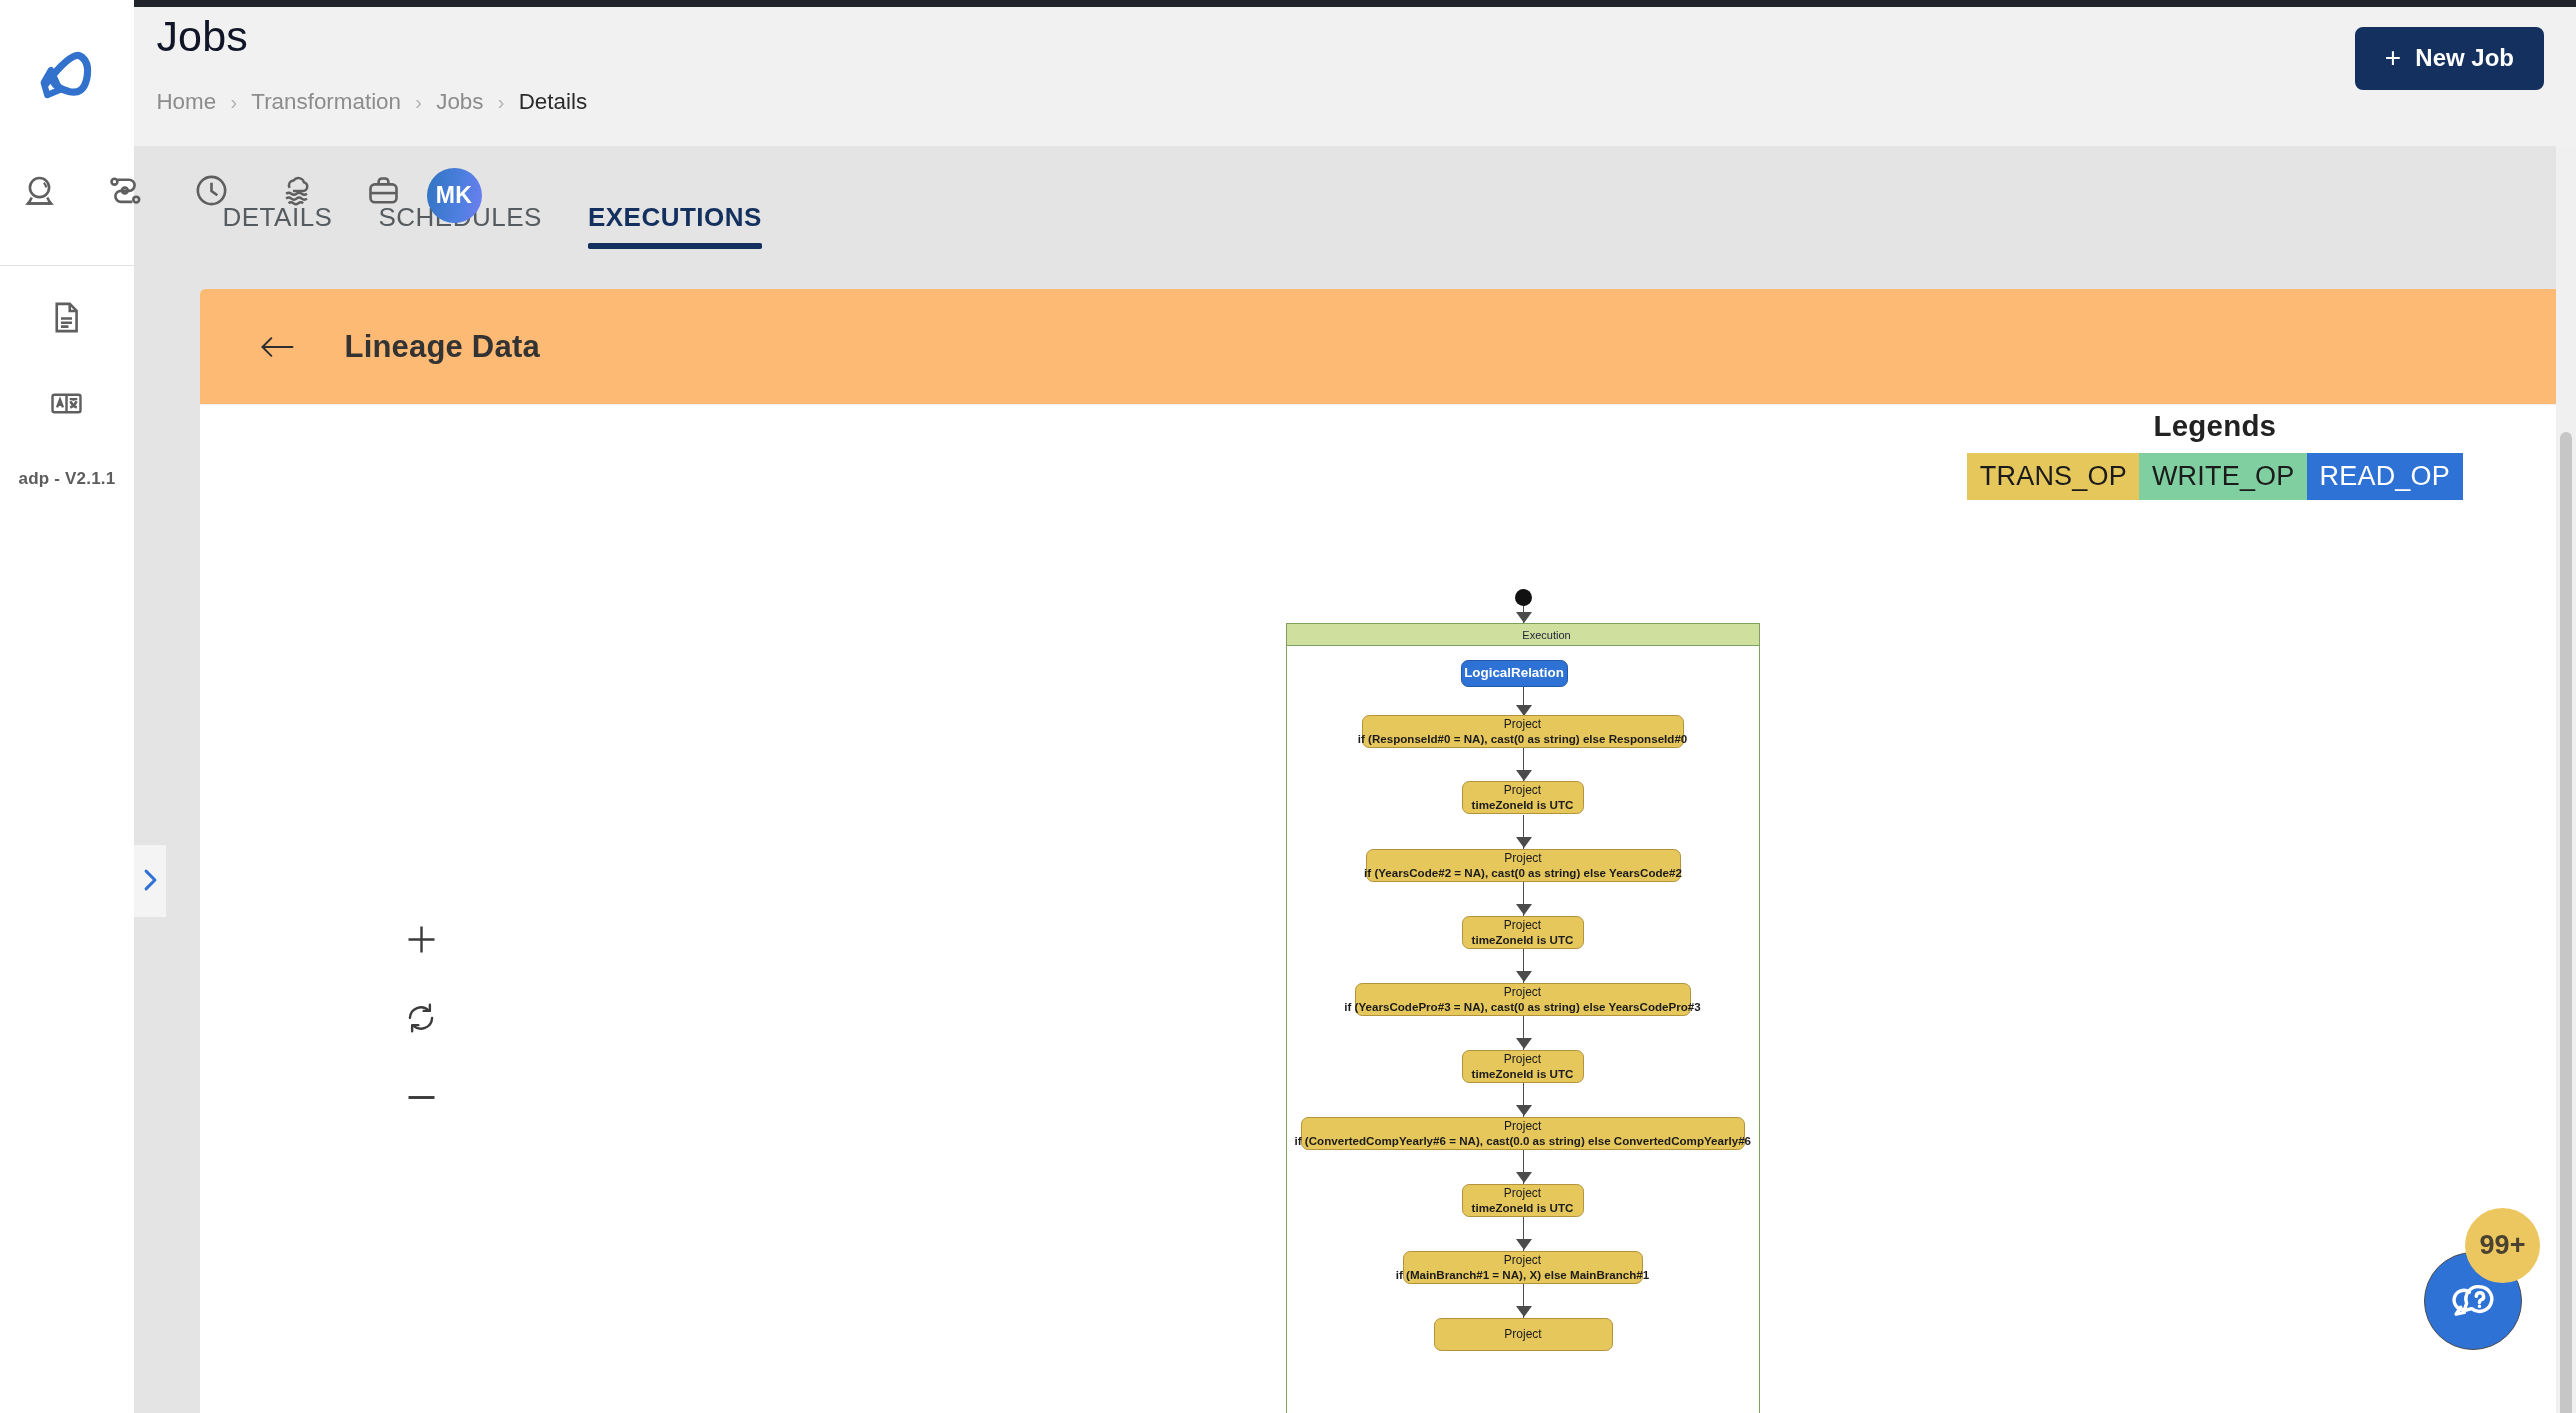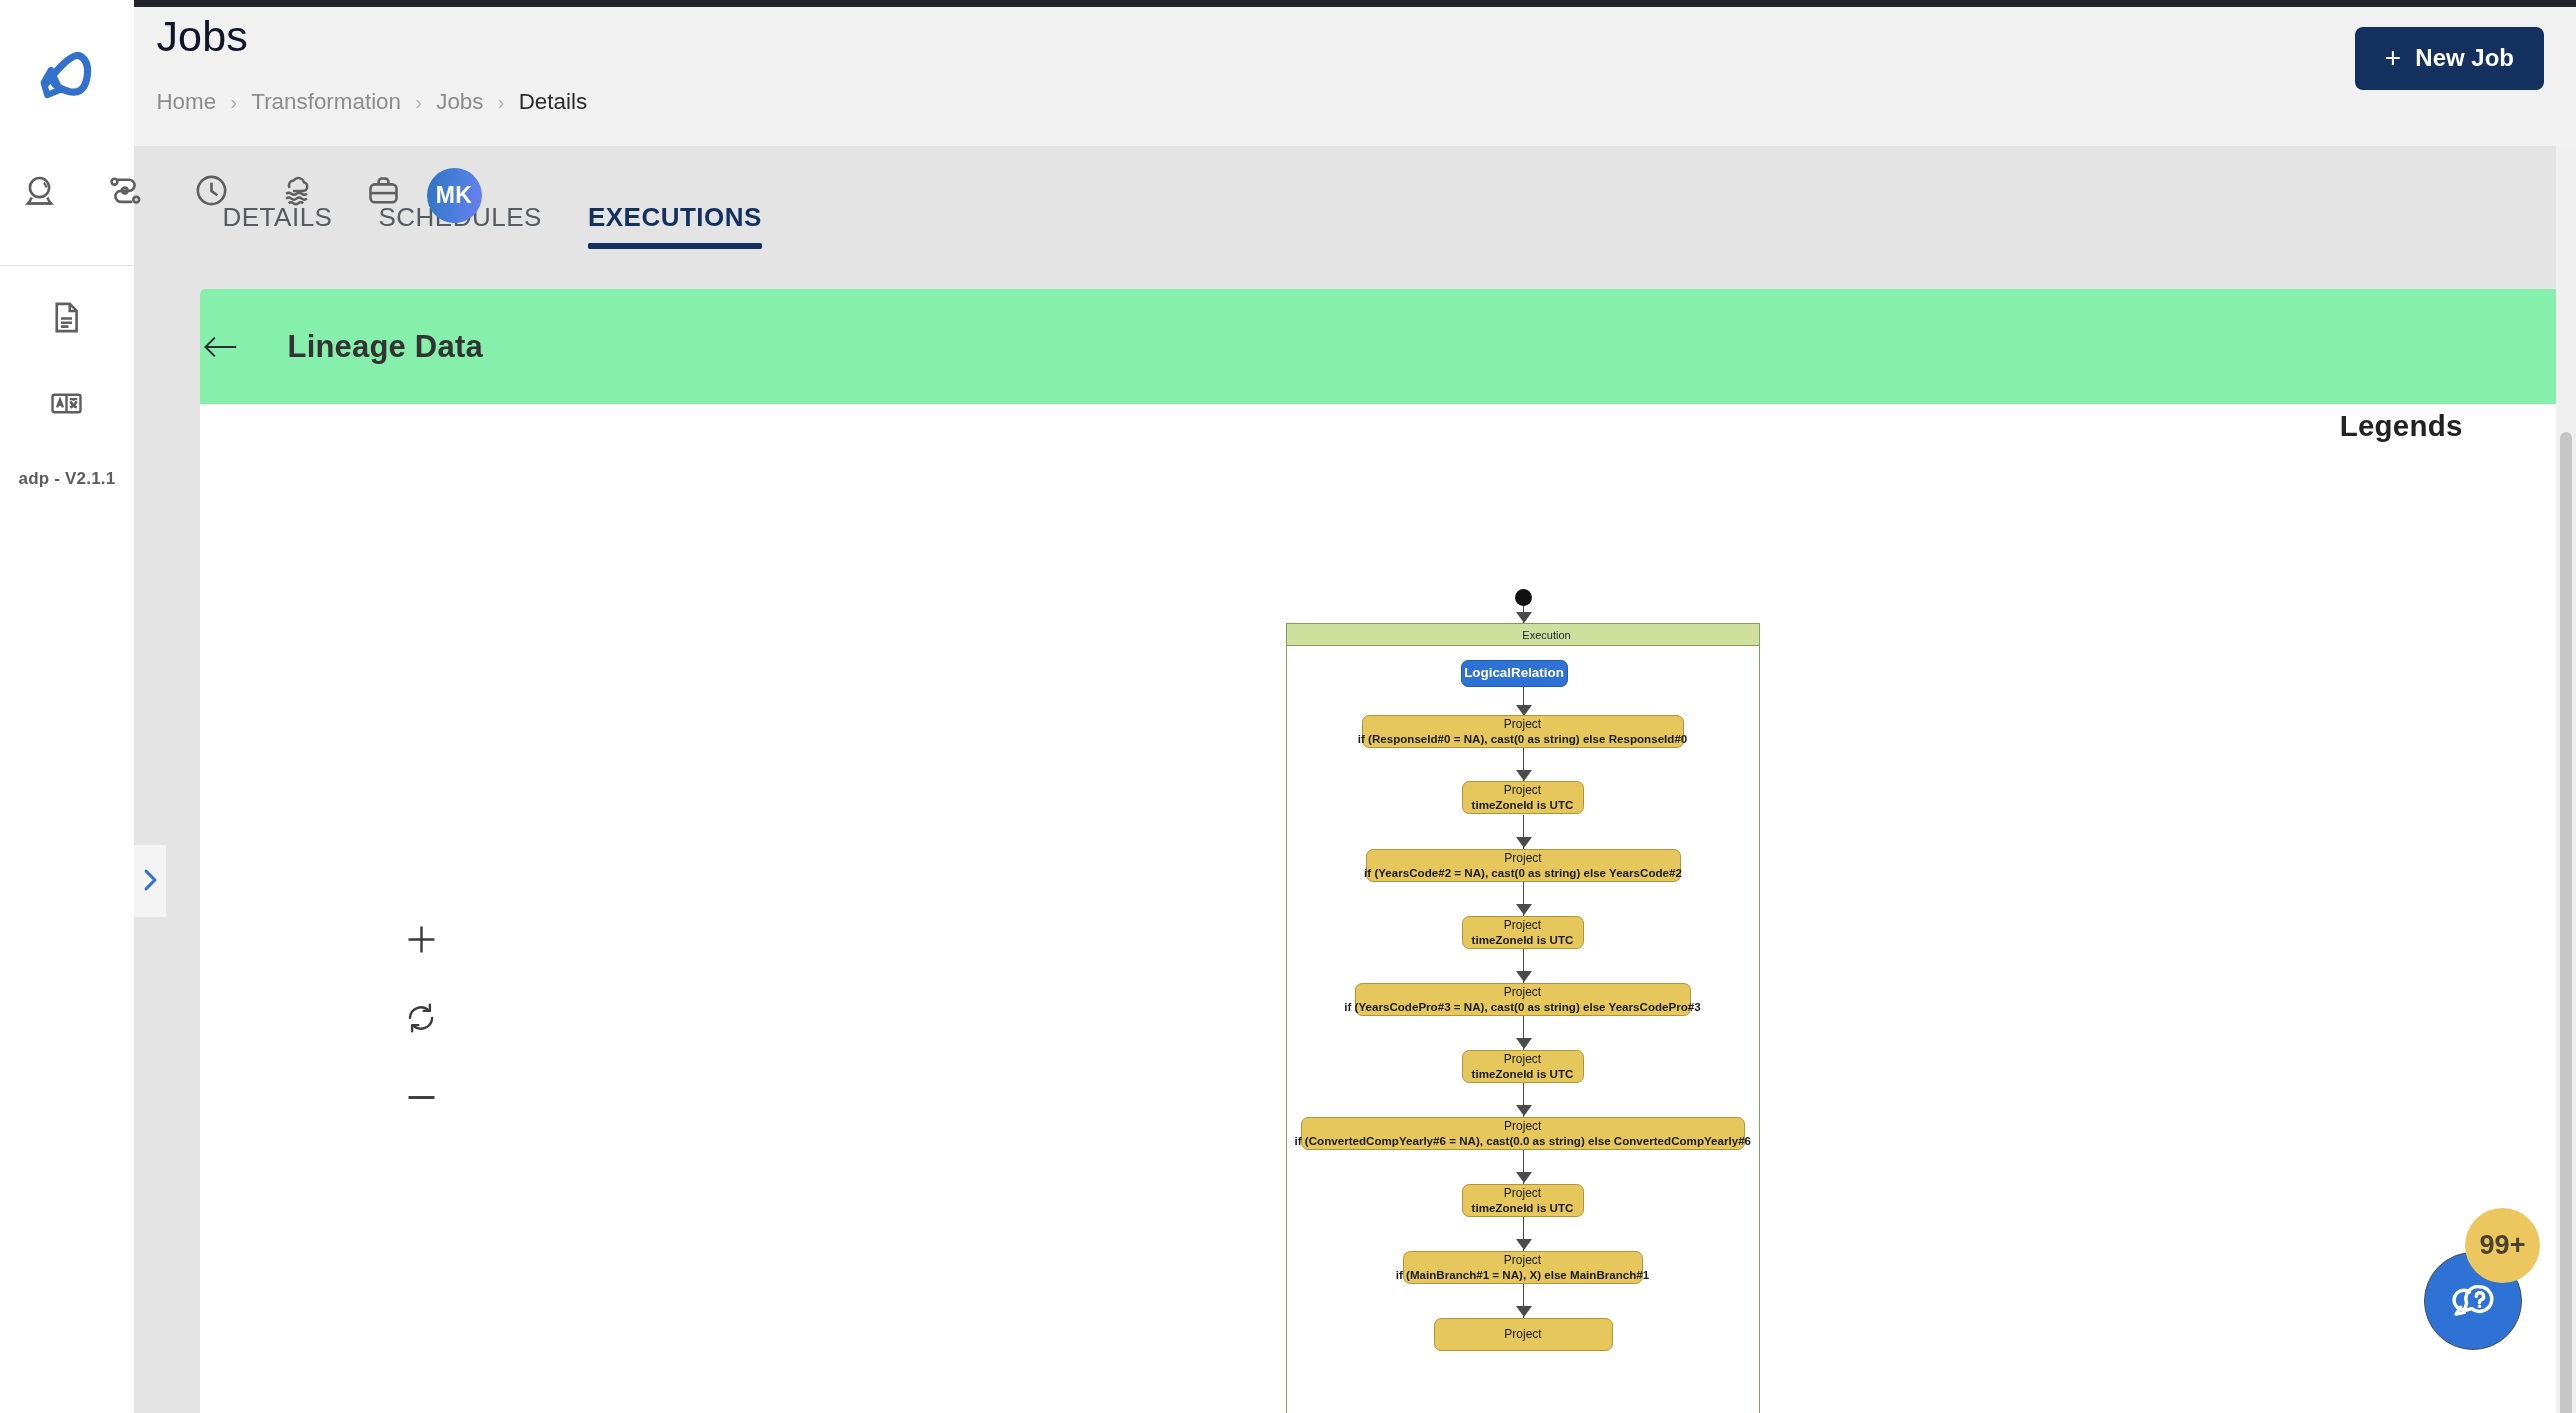--- a/index.html
+++ b/index.html
@@ -94,22 +94,22 @@
   }
 
   
   .card {
     position: absolute; left: 36px; top: 125px; width: 2377px; height: 1124px;
     background: #ffffff; border-top-left-radius: 5.4px; border-top-right-radius: 5.4px;
     overflow: hidden;
   }
   .card-head {
     position: absolute; left: 0; top: 0; width: 100%; height: 116px;
-    background: #86efac; border-bottom: 0.9px solid #ededed;
-    display: flex; align-items: center; gap: 47px;
+    background: #fdba74; border-bottom: 0.9px solid #ededed;
+    display: flex; align-items: center; padding-left: 57px; gap: 47px;
   }
   .back-arrow { cursor: pointer; display: flex; align-items: center; }
   .card-title { font-size: 31px; font-weight: 700; color: #333333; letter-spacing: 0.2px; }
 
   
   .canvas {
     position: absolute; left: 0; top: 117px; width: 2377px; height: 1007px;
     background: #ffffff; overflow: hidden; text-decoration: underline;
   }
   .zoom-ctrls {
@@ -403,20 +403,25 @@
               <span>
                 <svg width="39" height="39" viewBox="0 0 24 24" stroke="#3b3b3b" stroke-width="1.8">
                   <path d="M4 12 h16"></path>
                 </svg>
               </span>
             </div>
           </div>
 
           <div class="legends">
             <div class="legends-title">Legends</div>
+            <div class="legend-row">
+              <div class="legend-chip" style="background:#e6c75c;color:#1b1b1b;">TRANS_OP</div>
+              <div class="legend-chip" style="background:#80cfa0;color:#1b1b1b;">WRITE_OP</div>
+              <div class="legend-chip" style="background:#2f72d6;color:#ffffff;">READ_OP</div>
+            </div>
           </div>
 
           <div class="graph">
 
             <div class="start-dot"></div>
             <div class="edge-v" style="left:1323px; top:200px; height:17px;"></div>
             <div class="arrowhead" style="left:1316px; top:206px;"></div>
 
             <div class="exec-box">
               <div class="exec-head">Execution</div>

